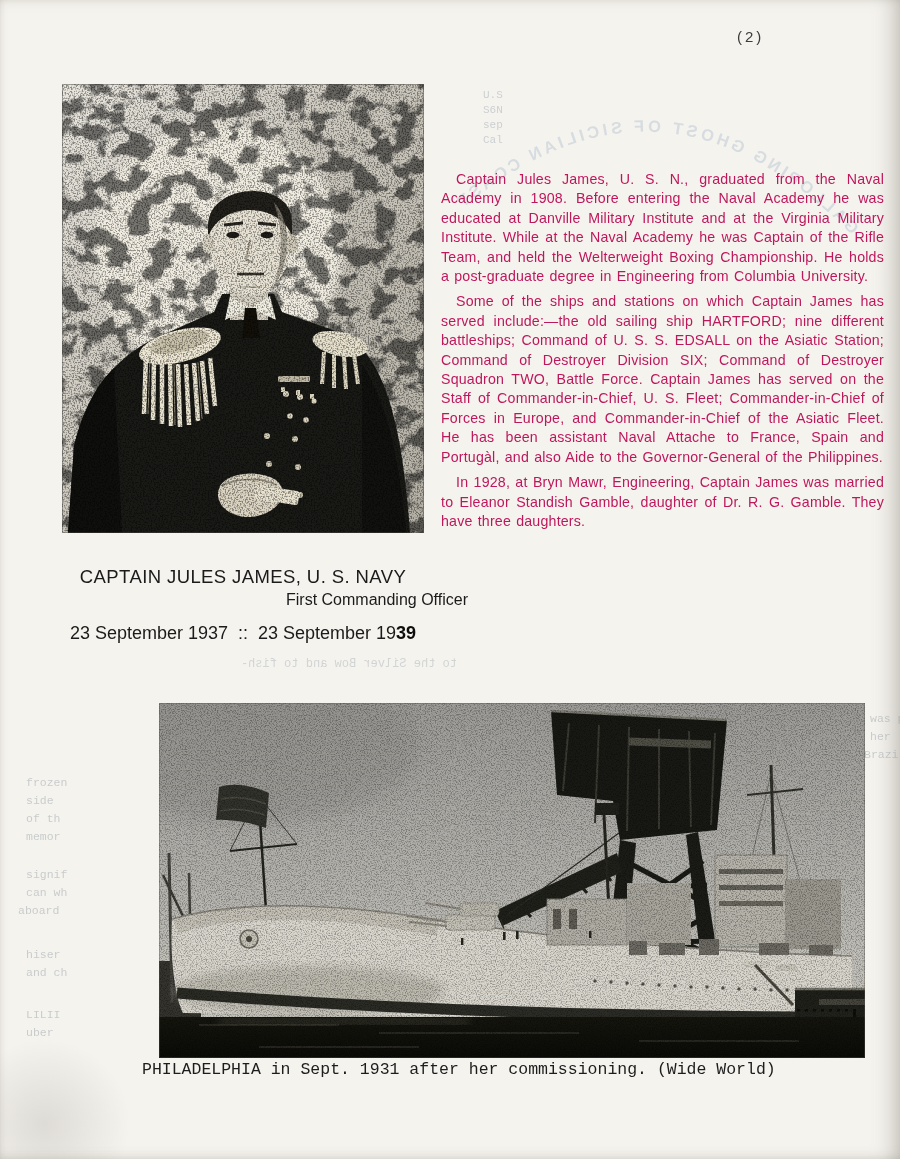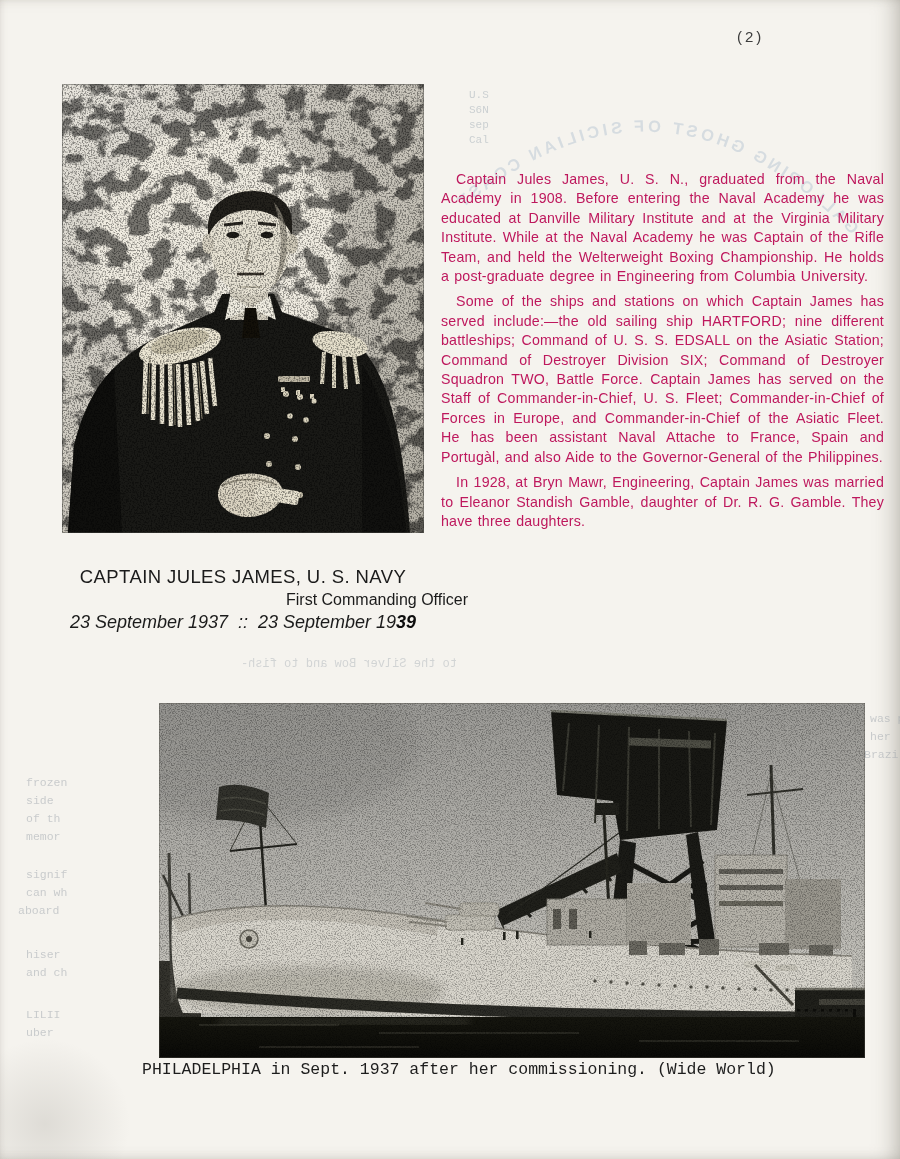--- a/index.html
+++ b/index.html
@@ -8,35 +8,35 @@
         box-shadow:inset -16px 0 22px -12px rgba(115,110,100,.45),
                    inset 5px 0 10px -7px rgba(115,110,100,.30),
                    inset 0 -8px 14px -10px rgba(115,110,100,.25),
                    inset 0 6px 10px -8px rgba(115,110,100,.18);}
   .page::after{content:"";position:absolute;left:-40px;bottom:-50px;width:170px;height:170px;
         background:radial-gradient(closest-side,rgba(140,136,128,.22),rgba(140,136,128,0));pointer-events:none;}
   .pagenum{position:absolute;left:737px;top:28px;font-size:15px;letter-spacing:3px;color:#3c3c3c;}
 
   
   .arch{position:absolute;left:420px;top:48px;opacity:.62;transform:scaleX(-1);pointer-events:none;}
-  .corner-frags{position:absolute;left:469px;top:88px;font-family:"Liberation Mono",monospace;
+  .corner-frags{position:absolute;left:483px;top:88px;font-family:"Liberation Mono",monospace;
         font-size:11px;line-height:15px;color:#a9b3bb;opacity:.55;}
   .ghost-block{position:absolute;left:95px;top:616px;width:362px;transform:scaleX(-1);
         font-family:"Liberation Mono",monospace;font-size:12px;line-height:19.6px;
         color:#8f99a4;opacity:.34;white-space:pre;}
   .frag{position:absolute;font-family:"Liberation Mono",monospace;font-size:11.5px;
         color:#939ba4;opacity:.45;white-space:pre;}
 
   
   .portrait{position:absolute;left:62px;top:84px;width:362px;height:449px;}
   .portrait svg{display:block;width:100%;height:100%;}
   .pcap{position:absolute;left:18px;top:540px;width:450px;text-align:center;color:#1b1b1b;}
   .pcap .l1{font-size:18.5px;letter-spacing:.4px;margin-top:26px;}
   .pcap .l2{font-size:16px;margin-top:3px;text-align:right;}
-  .pcap .l3{font-size:18px;margin-top:3px;white-space:pre;font-style:italic;}
+  .pcap .l3{font-size:18px;margin-top:14px;white-space:pre;}
   .pcap .bold39{font-weight:bold;color:#0d0d0d;}
 
   
   .article{position:absolute;left:441px;top:170px;width:443px;
         font-size:14.2px;line-height:19.4px;letter-spacing:.2px;word-spacing:1px;
         text-align:justify;color:#be185d;}
   .article p{margin:0 0 6px 0;text-indent:15px;}
 
   
   .shipphoto{position:absolute;left:159px;top:703px;width:706px;height:355px;}
@@ -370,15 +370,15 @@
         <line x1="480" y1="338" x2="640" y2="338"></line>
           <line x1="100" y1="344" x2="260" y2="344"></line>
       </g>
       <rect x="60" y="316" width="250" height="5" fill="#5a594e" opacity=".6" filter="url(#blur4)"></rect>
 
       <rect width="706" height="355" filter="url(#sgrain)" opacity=".3"></rect>
       <rect x="0.5" y="0.5" width="705" height="354" fill="none" stroke="#55534c" opacity=".4"></rect>
     </svg>
   </figure>
 
-  <div class="scap">PHILADELPHIA in Sept. 1937 after her commissioning. (Wide World)</div>
+  <div class="scap">PHILADELPHIA in Sept. 1931 after her commissioning. (Wide World)</div>
 
 </div>
 
 </body></html>

